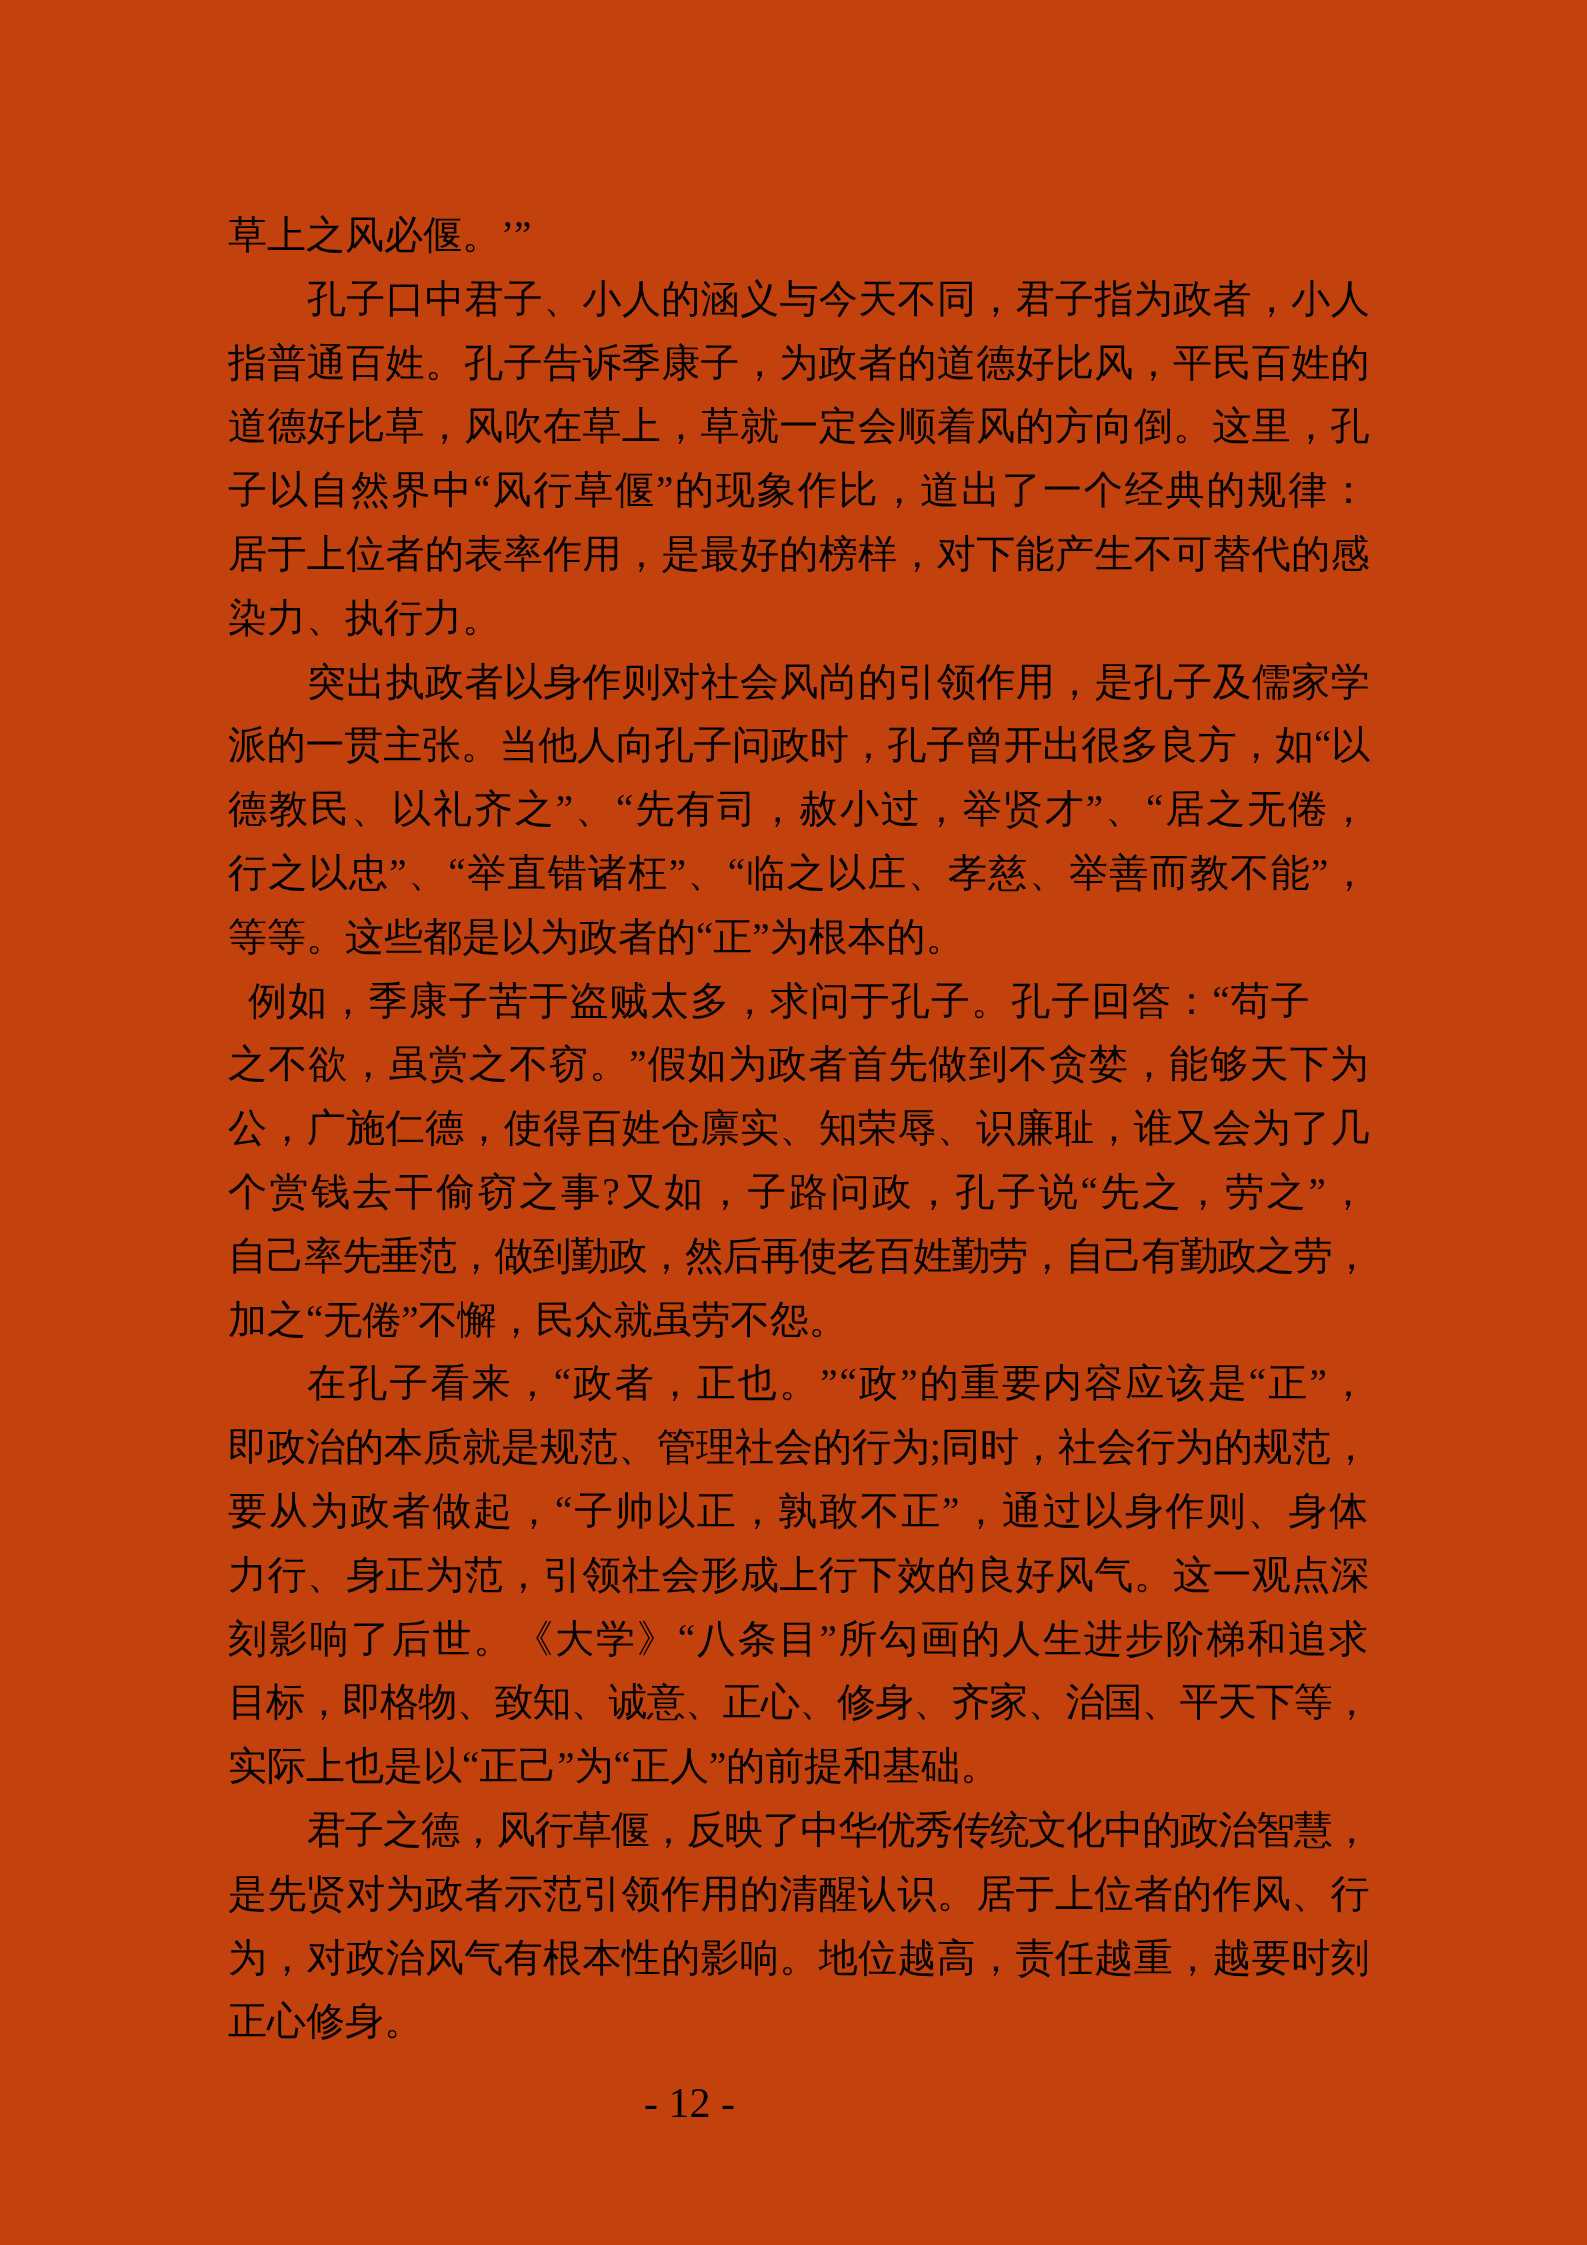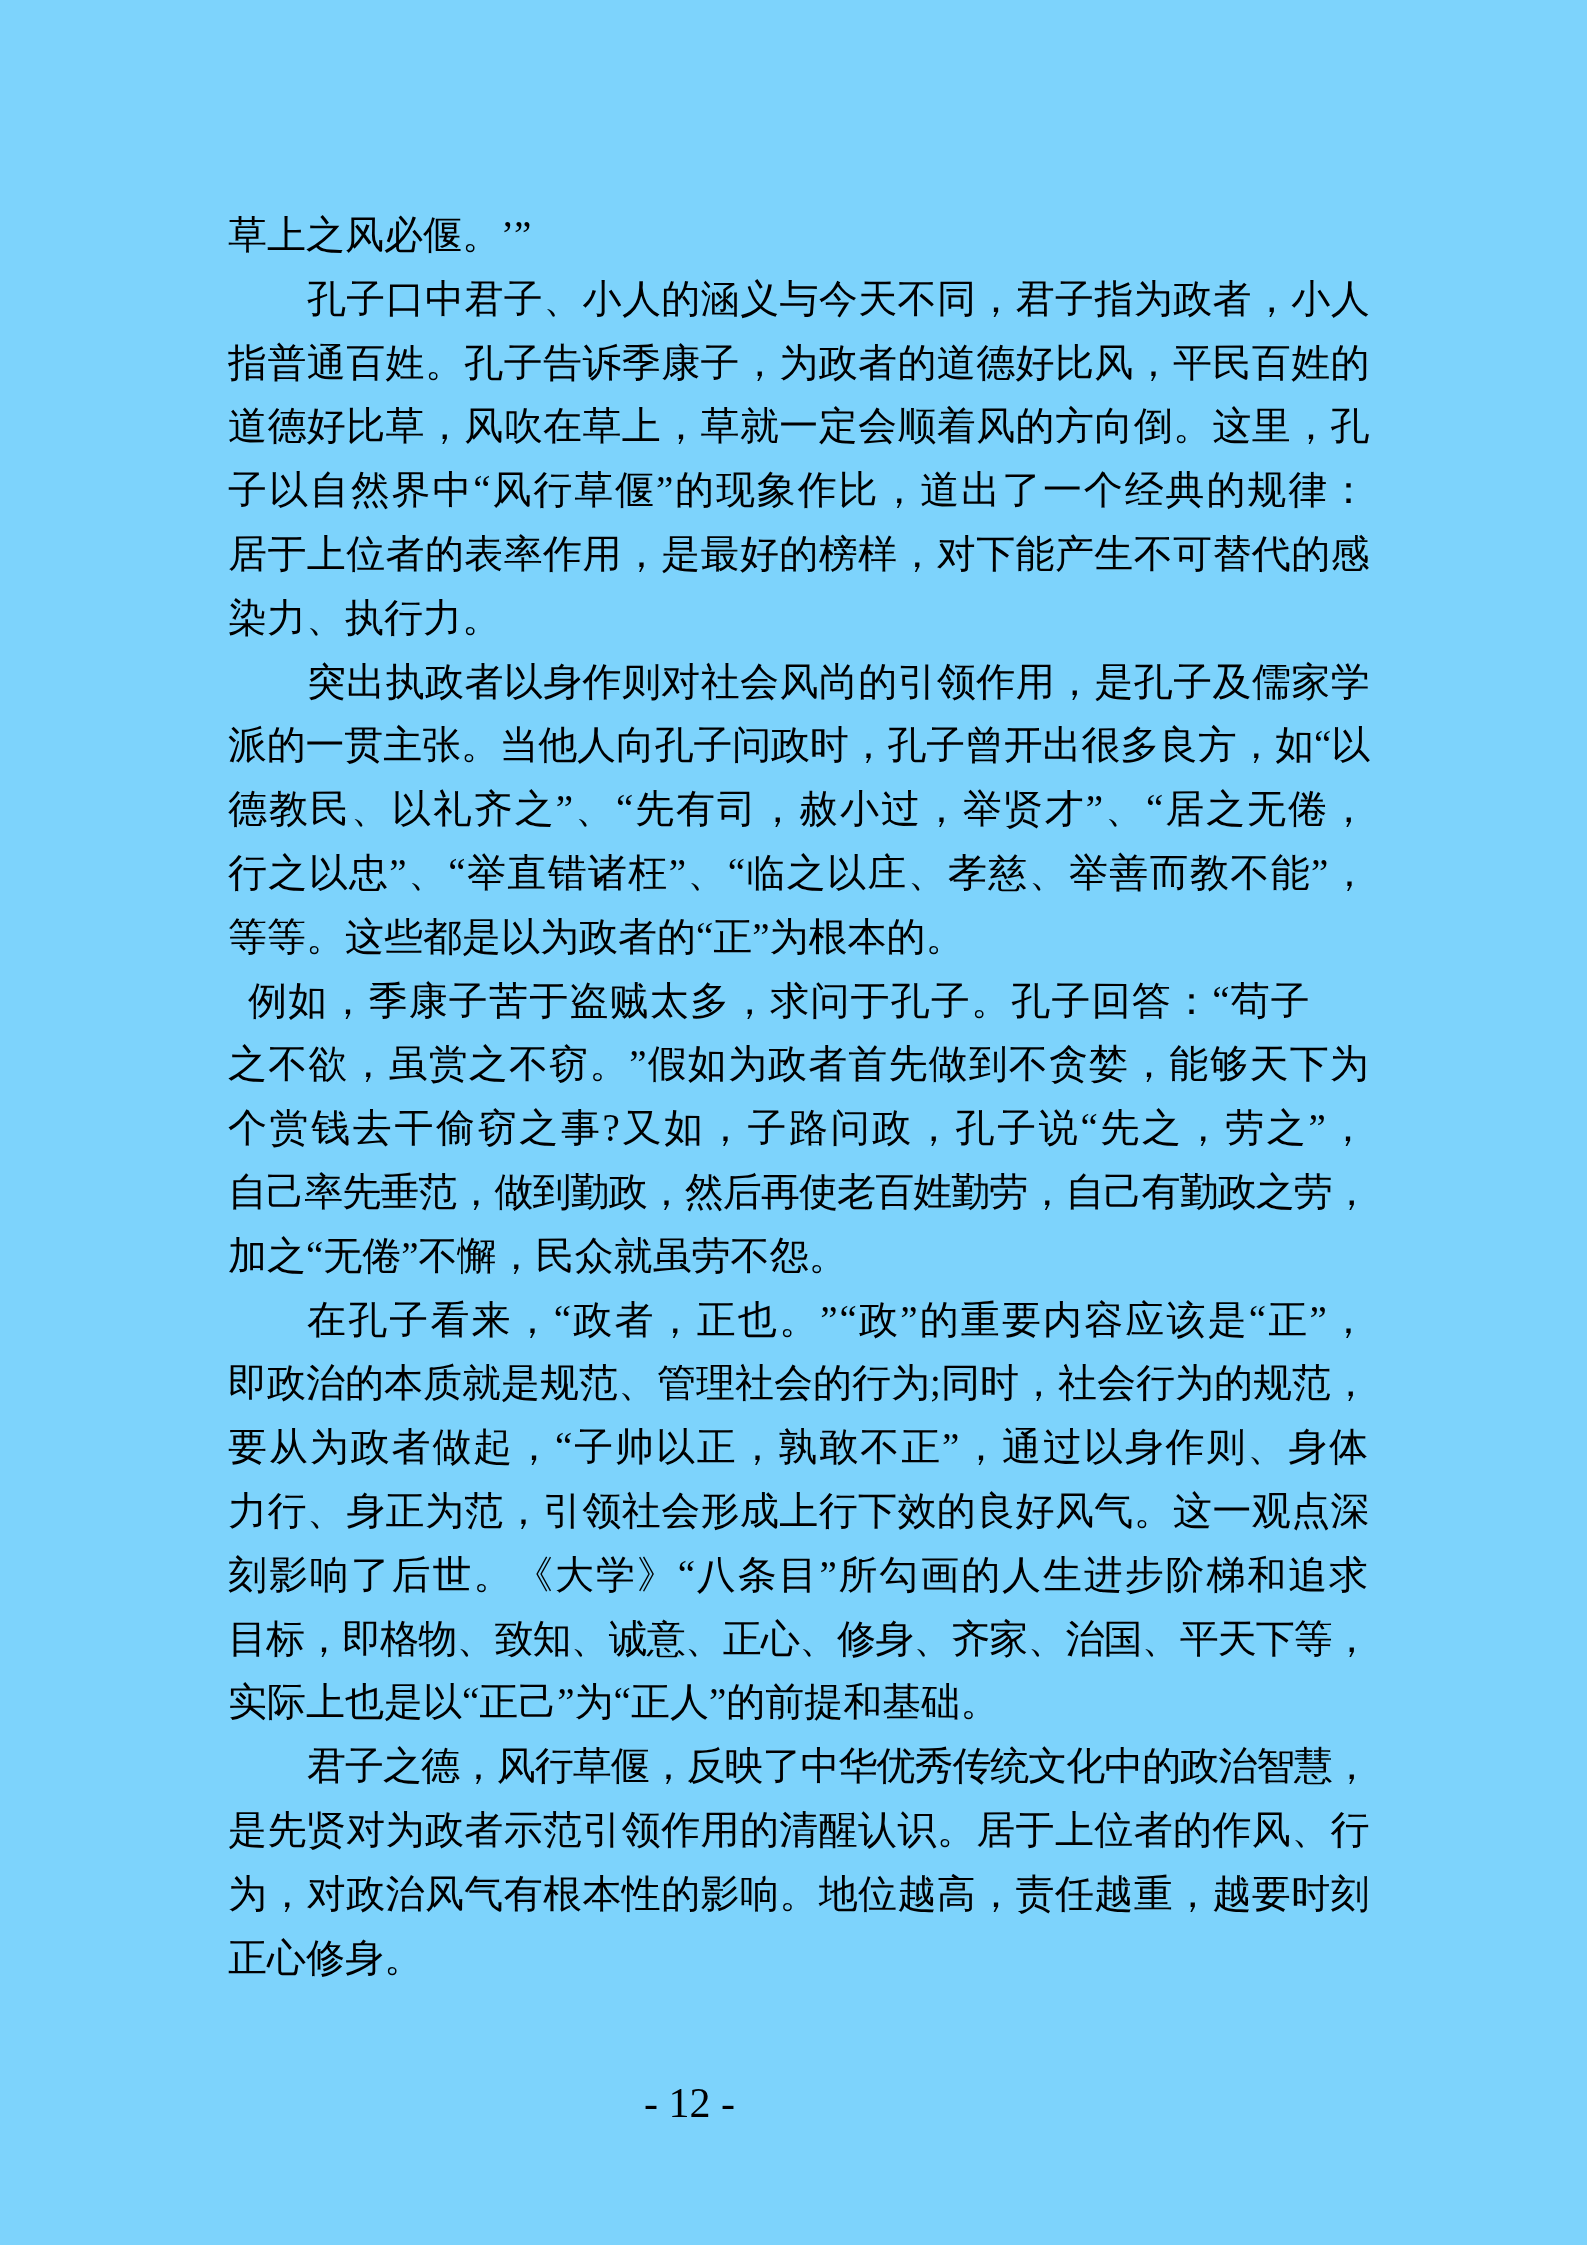--- a/index.html
+++ b/index.html
@@ -4,21 +4,21 @@
 <style>
   html, body {
     margin: 0;
     padding: 0;
     background: #ffffff;
   }
   .page {
     position: relative;
     width: 1587px;
     height: 2245px;
-    background: #7dd3fc;
+    background: #c2410c;
     overflow: hidden;
   }
   .doc-body {
     position: absolute;
     left: 228px;
     top: 203px;
     width: 1142px;
   }
   .line {
     height: 63.8px;
@@ -56,20 +56,21 @@
       <div class="line justify"><span style="letter-spacing: 1.875px;">子以自然界中“风行草偃”的现象作比，道出了一个经典的规律：</span></div>
       <div class="line justify"><span style="letter-spacing: 0.37931px;">居于上位者的表率作用，是最好的榜样，对下能产生不可替代的感</span></div>
       <div class="line"><span>染力、执行力。</span></div>
       <div class="line indent justify"><span style="letter-spacing: 0.37037px;">突出执政者以身作则对社会风尚的引领作用，是孔子及儒家学</span></div>
       <div class="line justify"><span style="letter-spacing: -0.210417px;">派的一贯主张。当他人向孔子问政时，孔子曾开出很多良方，如“以</span></div>
       <div class="line justify"><span style="letter-spacing: 1.95833px;">德教民、以礼齐之”、“先有司，赦小过，举贤才”、“居之无倦，</span></div>
       <div class="line justify"><span style="letter-spacing: 1.33669px;">行之以忠”、“举直错诸枉”、“临之以庄、孝慈、举善而教不能”，</span></div>
       <div class="line"><span>等等。这些都是以为政者的“正”为根本的。</span></div>
       <div class="line indent justify"><span style="letter-spacing: 1.17361px; margin-left: 20px;">例如，季康子苦于盗贼太多，求问于孔子。孔子回答：“苟子</span></div>
       <div class="line justify"><span style="letter-spacing: 1.12716px; text-align: right;">之不欲，虽赏之不窃。”假如为政者首先做到不贪婪，能够天下为</span></div>
+      <div class="line justify"><span style="letter-spacing: 0.37931px;">公，广施仁德，使得百姓仓廪实、知荣辱、识廉耻，谁又会为了几</span></div>
       <div class="line justify"><span style="letter-spacing: 2.62284px; text-align: center;">个赏钱去干偷窃之事?又如，子路问政，孔子说“先之，劳之”，</span></div>
       <div class="line justify"><span style="letter-spacing: -0.933333px;">自己率先垂范，做到勤政，然后再使老百姓勤劳，自己有勤政之劳，</span></div>
       <div class="line"><span>加之“无倦”不懈，民众就虽劳不怨。</span></div>
       <div class="line indent justify"><span style="letter-spacing: 2.14224px;">在孔子看来，“政者，正也。”“政”的重要内容应该是“正”，</span></div>
       <div class="line justify"><span style="letter-spacing: 0.00520833px;">即政治的本质就是规范、管理社会的行为;同时，社会行为的规范，</span></div>
       <div class="line justify"><span style="letter-spacing: 1.875px;">要从为政者做起，“子帅以正，孰敢不正”，通过以身作则、身体</span></div>
       <div class="line justify"><span style="letter-spacing: 0.37931px;">力行、身正为范，引领社会形成上行下效的良好风气。这一观点深</span></div>
       <div class="line justify"><span style="letter-spacing: 1.875px;">刻影响了后世。《大学》“八条目”所勾画的人生进步阶梯和追求</span></div>
       <div class="line justify"><span style="letter-spacing: -0.933333px;">目标，即格物、致知、诚意、正心、修身、齐家、治国、平天下等，</span></div>
       <div class="line"><span>实际上也是以“正己”为“正人”的前提和基础。</span></div>

